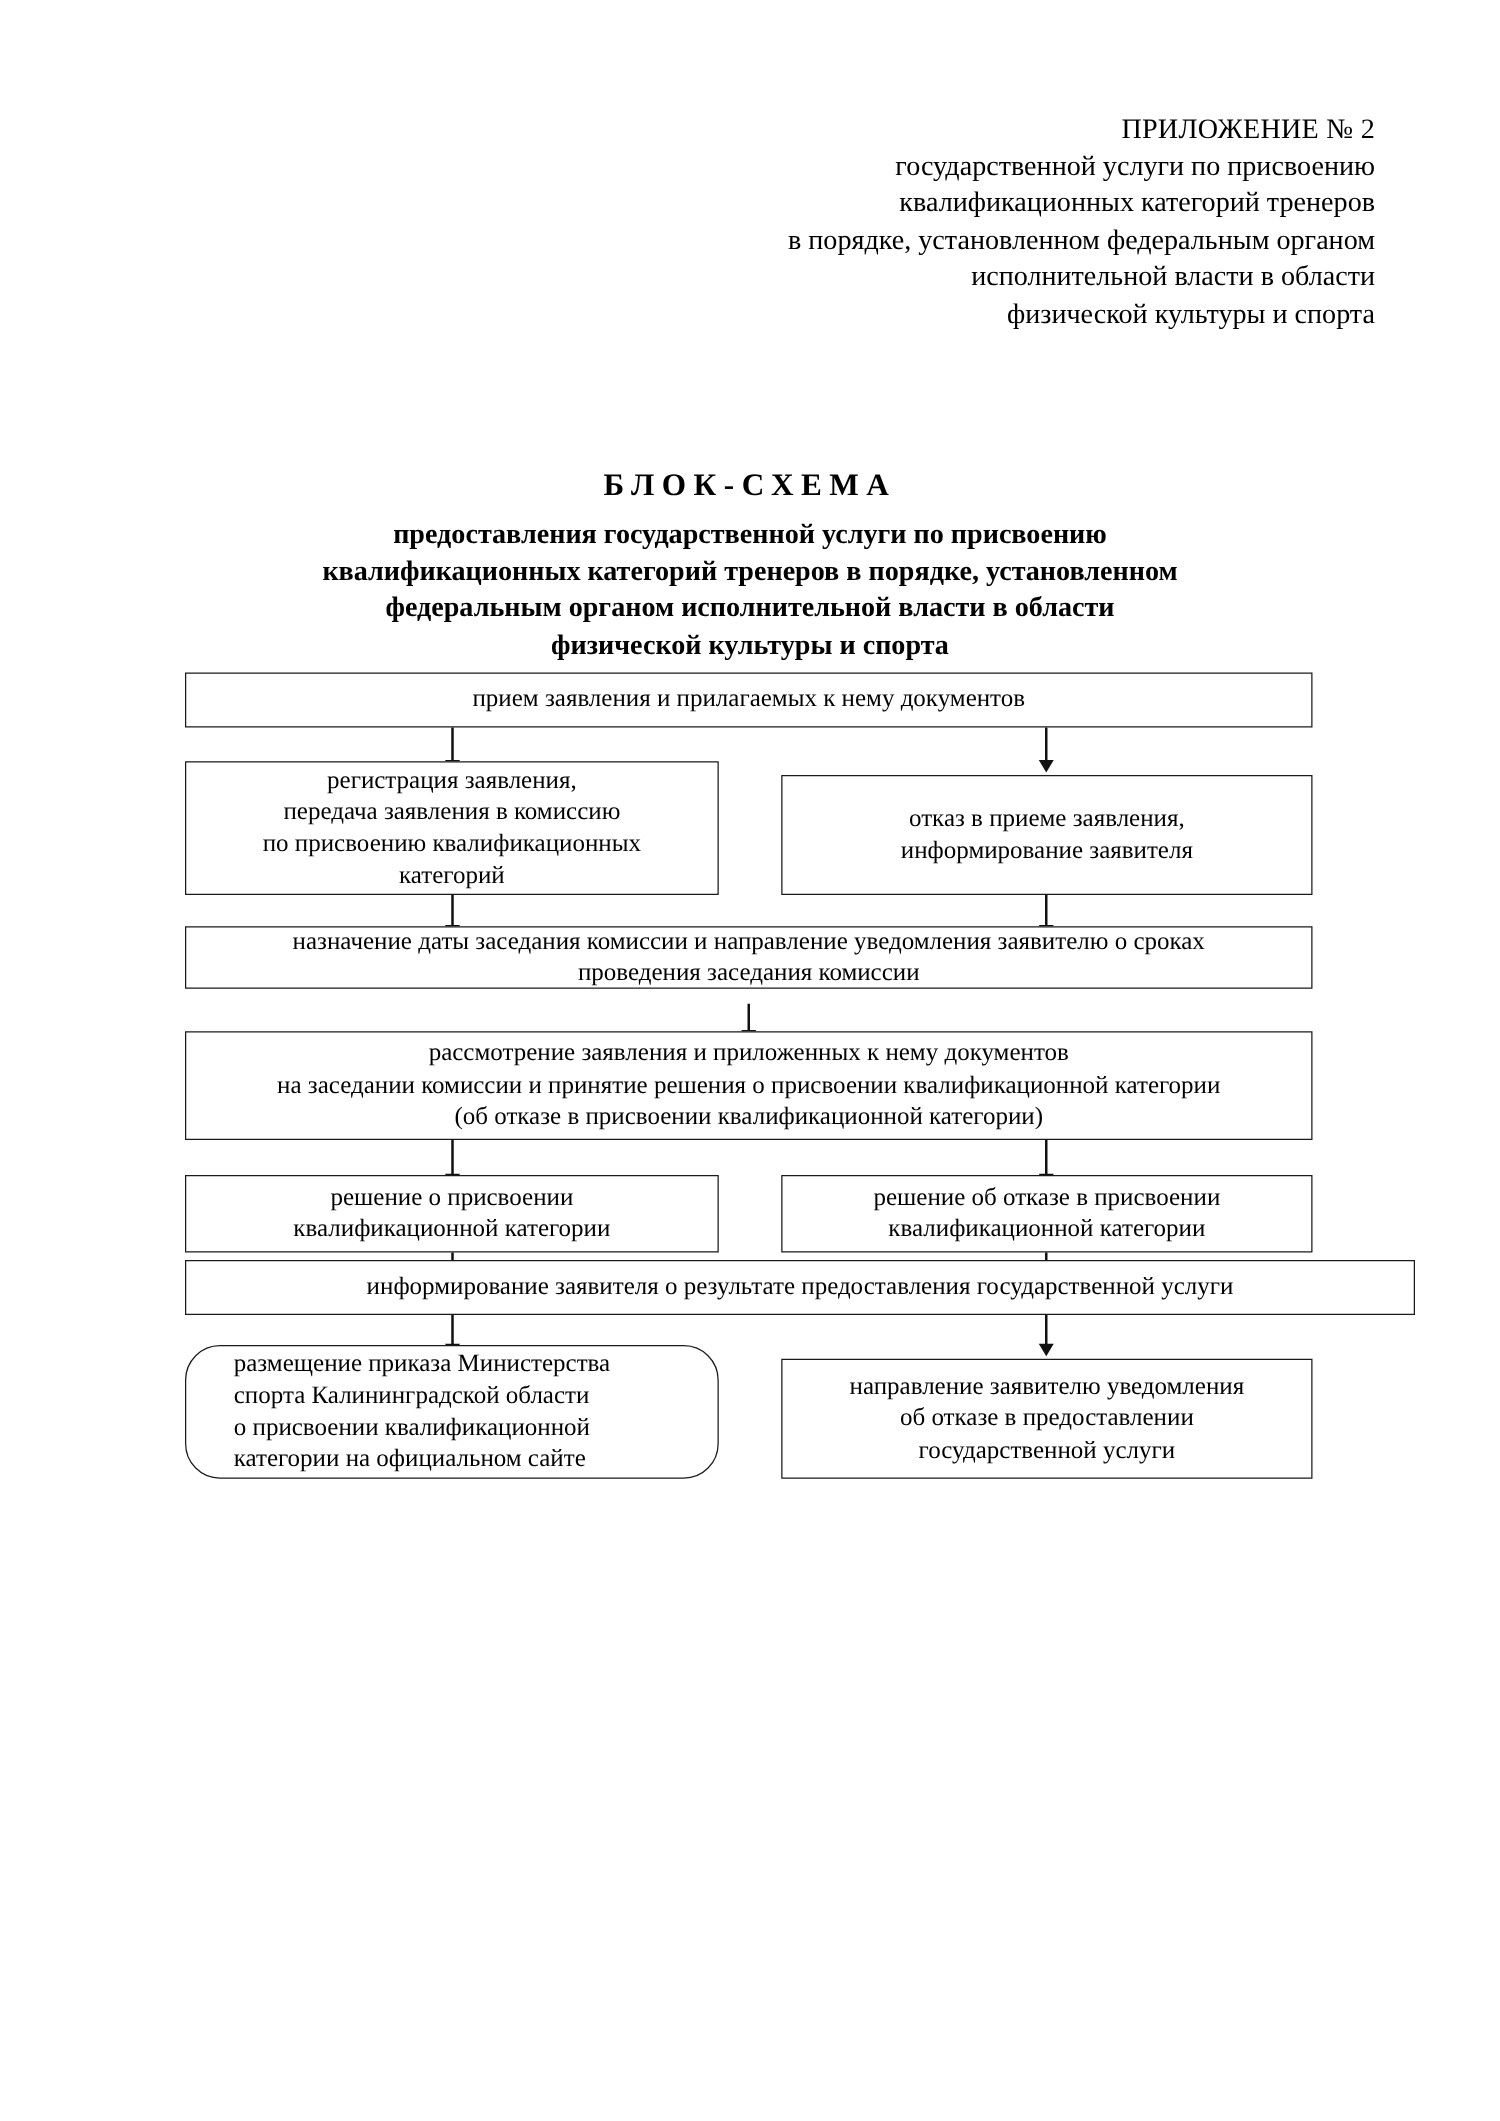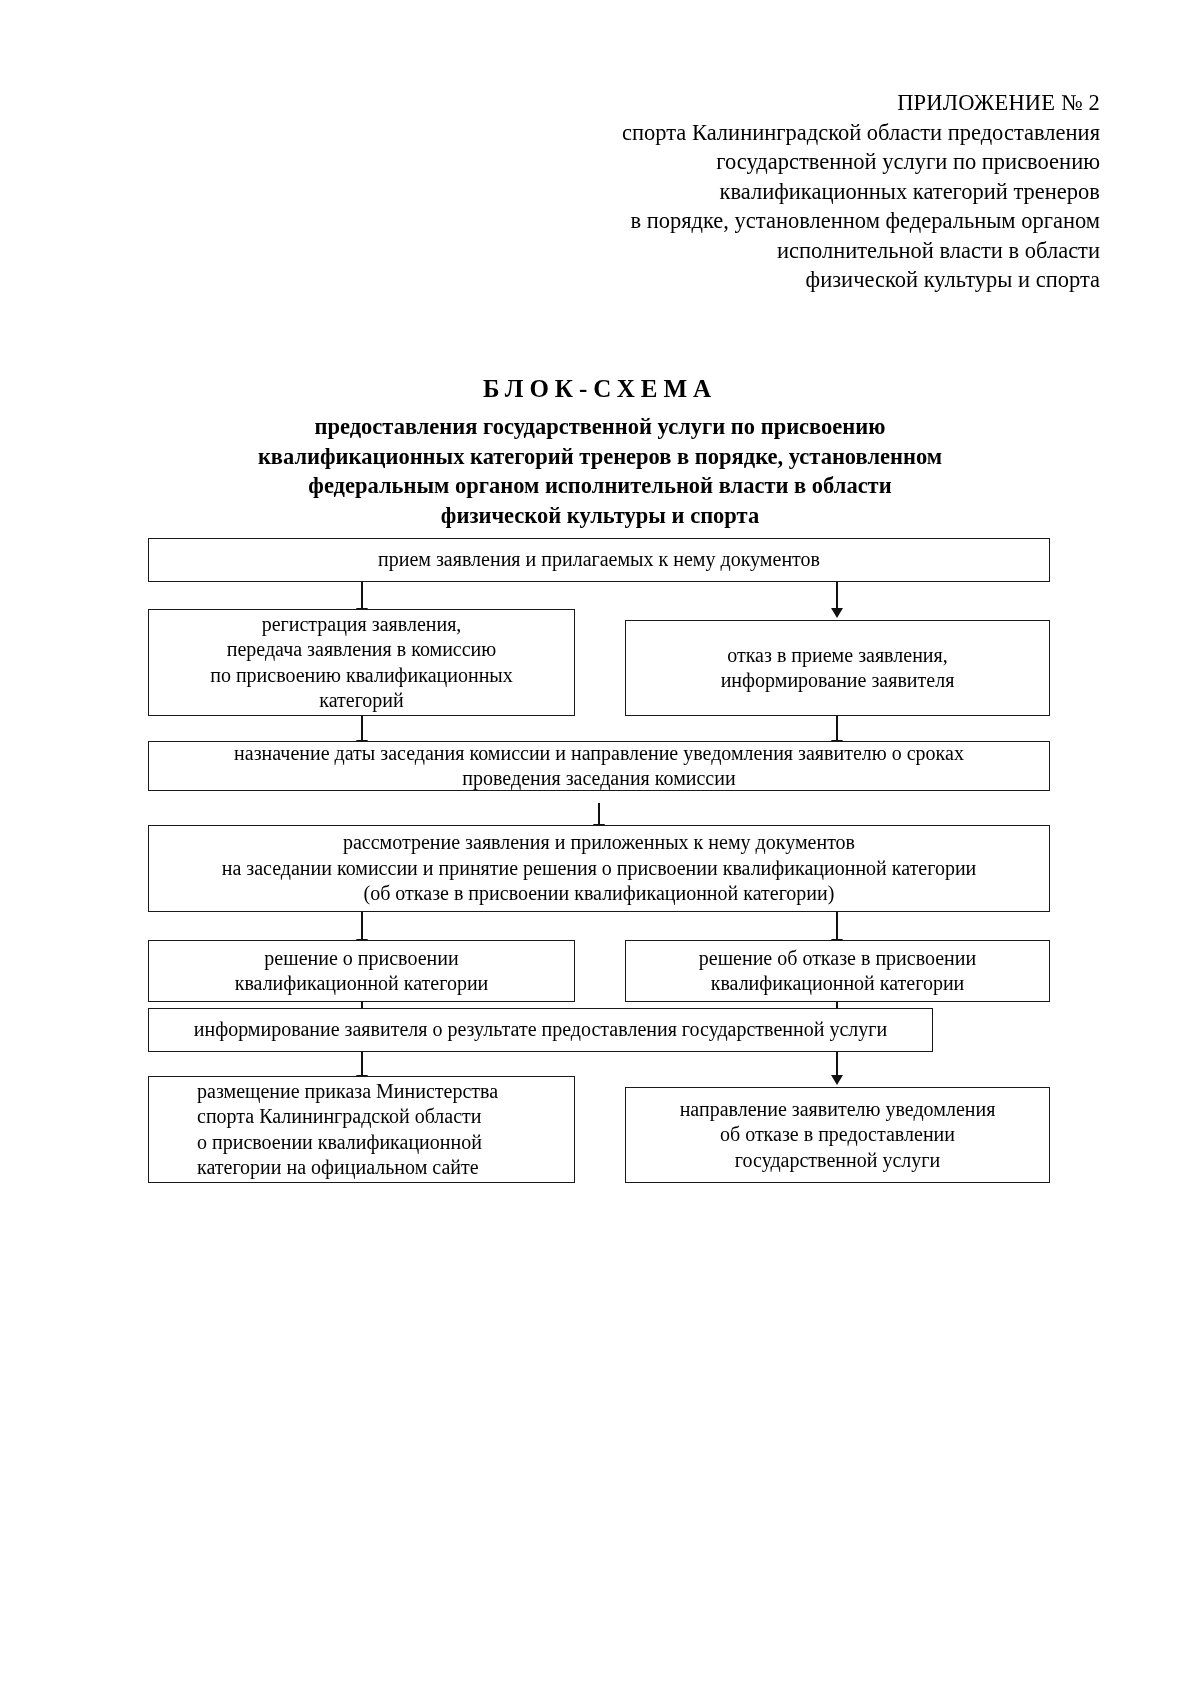--- a/index.html
+++ b/index.html
@@ -89,21 +89,22 @@
     align-items: center;
     padding: 2px 6px;
   }
   .box .line {
     display: block;
     white-space: nowrap;
   }
   .box.left-align {
     align-items: flex-start;
     text-align: left;
-    padding-left: 48px;
+    padding-left: 38px;
+    border-radius: 28px;
   }
 
   
   .arrow {
     position: absolute;
     width: 2px;
     background: #111111;
   }
   .arrow::after {
     content: "";
@@ -118,21 +119,20 @@
     border-top: 10px solid #111111;
   }
 </style>
 </head>
 <body>
 
 <div class="page">
 
   <div class="header-block">
     <span class="header-line first">ПРИЛОЖЕНИЕ № 2</span>
-    <span class="header-line">спорта Калининградской области предоставления</span>
     <span class="header-line">государственной услуги по присвоению</span>
     <span class="header-line">квалификационных категорий тренеров</span>
     <span class="header-line">в порядке, установленном федеральным органом</span>
     <span class="header-line">исполнительной власти в области</span>
     <span class="header-line">физической культуры и спорта</span>
   </div>
 
   <div class="title-block">
     <div class="title-main">БЛОК-СХЕМА</div>
     <div class="title-sub">
@@ -193,21 +193,21 @@
 
     <div class="box" style="left:625px; top:936px; width:425px; height:62px;">
       <span class="line">решение об отказе в присвоении</span>
       <span class="line">квалификационной категории</span>
     </div>
 
     <div class="arrow" style="left:361px; top:998px; height:24px;"></div>
 
     <div class="arrow" style="left:836px; top:998px; height:24px;"></div>
 
-    <div class="box" style="left:148px; top:1004px; width:785px; height:44px;">
+    <div class="box" style="left:148px; top:1004px; width:984px; height:44px;">
       <span class="line">информирование заявителя о результате предоставления государственной услуги</span>
     </div>
 
     <div class="arrow" style="left:361px; top:1048px; height:24px;"></div>
 
     <div class="arrow" style="left:836px; top:1048px; height:24px;"></div>
 
     <div class="box left-align" style="left:148px; top:1072px; width:427px; height:107px;">
       <span class="line">размещение приказа Министерства</span>
       <span class="line">спорта Калининградской области</span>

